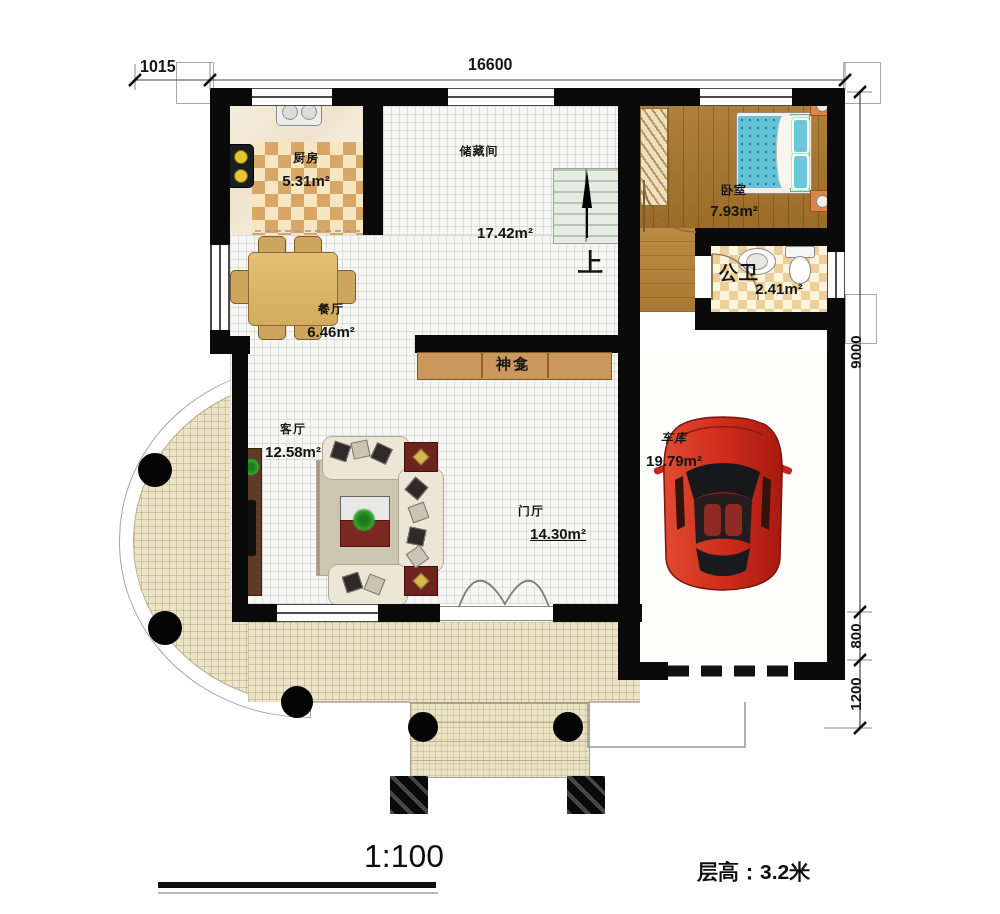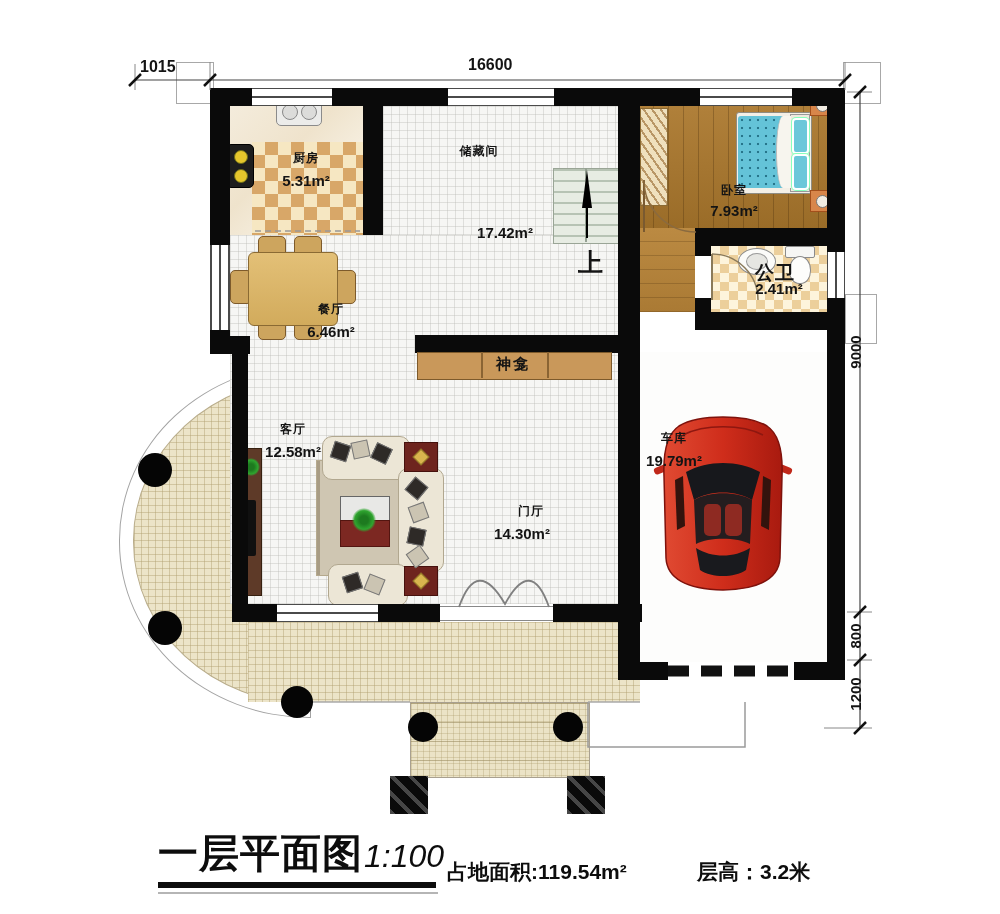--- a/index.html
+++ b/index.html
@@ -85,21 +85,21 @@
   .wc-bowl{position:absolute;z-index:22;background:#fdfdfb;border:1.5px solid #8b8b8b;border-radius:50% 50% 46% 46%;}
   .threshold{position:absolute;z-index:46;background:#fff;border-top:1.5px solid #888;border-bottom:1.5px solid #888;}
   
   .room-name{position:absolute;z-index:70;transform:translateX(-50%);font-weight:bold;font-size:12px;color:#141414;white-space:nowrap;letter-spacing:1px;}
   .room-area{position:absolute;z-index:70;transform:translateX(-50%);font-weight:bold;font-size:15px;color:#141414;white-space:nowrap;}
   .dim{position:absolute;z-index:70;font-weight:bold;font-size:16px;color:#141414;white-space:nowrap;}
   .vdim{position:absolute;z-index:70;font-weight:bold;font-size:15px;color:#141414;white-space:nowrap;transform:translate(-50%,-50%) rotate(-90deg);}
   .svg-overlay{position:absolute;left:0;top:0;z-index:50;pointer-events:none;}
   
   .legend-title{position:absolute;z-index:70;font-size:40px;font-weight:bold;color:#0d0d0d;letter-spacing:1px;}
-  .legend-scale{position:absolute;z-index:70;font-size:32px;font-weight:normal;color:#0d0d0d;font-style:italic;}
+  .legend-scale{position:absolute;z-index:70;font-size:32px;font-weight:normal;color:#0d0d0d;}
   .legend-underline{position:absolute;z-index:70;background:#0d0d0d;}
   .legend-underline2{position:absolute;z-index:70;background:#b5b5b5;}
   .stat{position:absolute;z-index:70;font-size:21px;font-weight:600;color:#0d0d0d;white-space:nowrap;}
 </style>
 </head>
 <body>
 
 <div class="stage">
 
   <div class="niche" style="left:176px;top:62px;width:36px;height:40px;"></div>
@@ -292,37 +292,33 @@
   <div class="vdim" style="left:855px;top:352px;">9000</div>
   <div class="vdim" style="left:855px;top:636px;">800</div>
   <div class="vdim" style="left:855px;top:694px;">1200</div>
 
   <div class="room-name" style="left:306px;top:150px;">厨房</div>
   <div class="room-area" style="left:306px;top:172px;">5.31m²</div>
   <div class="room-name" style="left:479px;top:143px;">储藏间</div>
   <div class="room-area" style="left:505px;top:224px;">17.42m²</div>
   <div class="room-name" style="left:734px;top:182px;">卧室</div>
   <div class="room-area" style="left:734px;top:202px;">7.93m²</div>
-  <div class="room-name" style="left:775px;top:260px;font-size:19px;">公卫</div>
+  <div class="room-name" style="left:739px;top:260px;font-size:19px;">公卫</div>
   <div class="room-area" style="left:779px;top:280px;">2.41m²</div>
   <div class="room-name" style="left:331px;top:301px;">餐厅</div>
   <div class="room-area" style="left:331px;top:323px;">6.46m²</div>
   <div class="room-name" style="left:293px;top:421px;">客厅</div>
   <div class="room-area" style="left:293px;top:443px;">12.58m²</div>
   <div class="room-name" style="left:531px;top:503px;">门厅</div>
-  <div class="room-area" style="left:522px;top:525px;">14.30m²</div>
-  <div class="room-name" style="left:674px;top:430px;">车库</div>
+  <div class="room-area" style="left:558px;top:525px;text-decoration:underline;">14.30m²</div>
+  <div class="room-name" style="left:674px;top:430px;font-style:italic;">车库</div>
   <div class="room-area" style="left:674px;top:452px;">19.79m²</div>
   <div class="room-name" style="left:513px;top:355px;font-size:15px;letter-spacing:2px;">神龛</div>
   <div class="room-name" style="left:591px;top:246px;font-size:25px;">上</div>
 
-  <div class="legend-title" style="left:158px;top:826px;">一层平面图</div>
   <div class="legend-scale" style="left:364px;top:838px;">1:100</div>
   <div class="legend-underline" style="left:158px;top:882px;width:278px;height:6px;"></div>
   <div class="legend-underline2" style="left:158px;top:892px;width:280px;height:2px;"></div>
-  <div class="stat" style="left:447px;top:858px;">
-    <span>占地面积:</span><span>119.54m²</span>
-  </div>
   <div class="stat" style="left:697px;top:858px;">
     <span>层高：</span><span>3.2米</span>
   </div>
 
 </div>
 
 </body></html>

